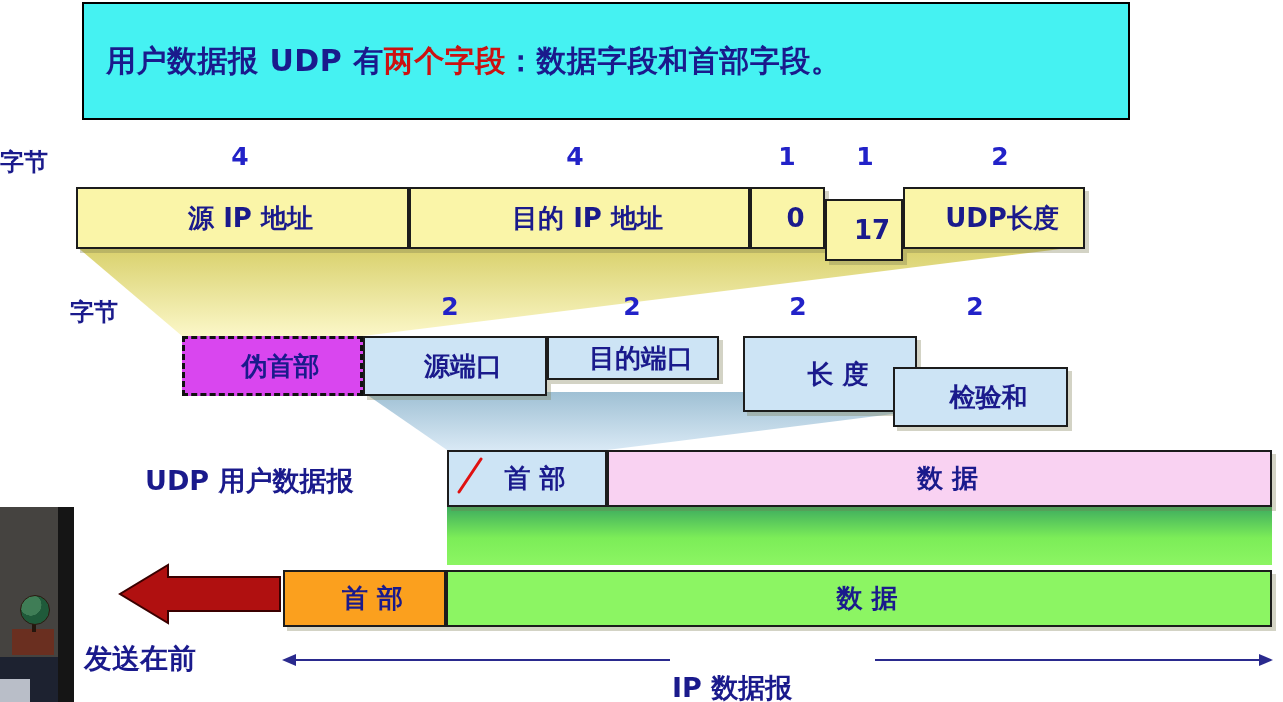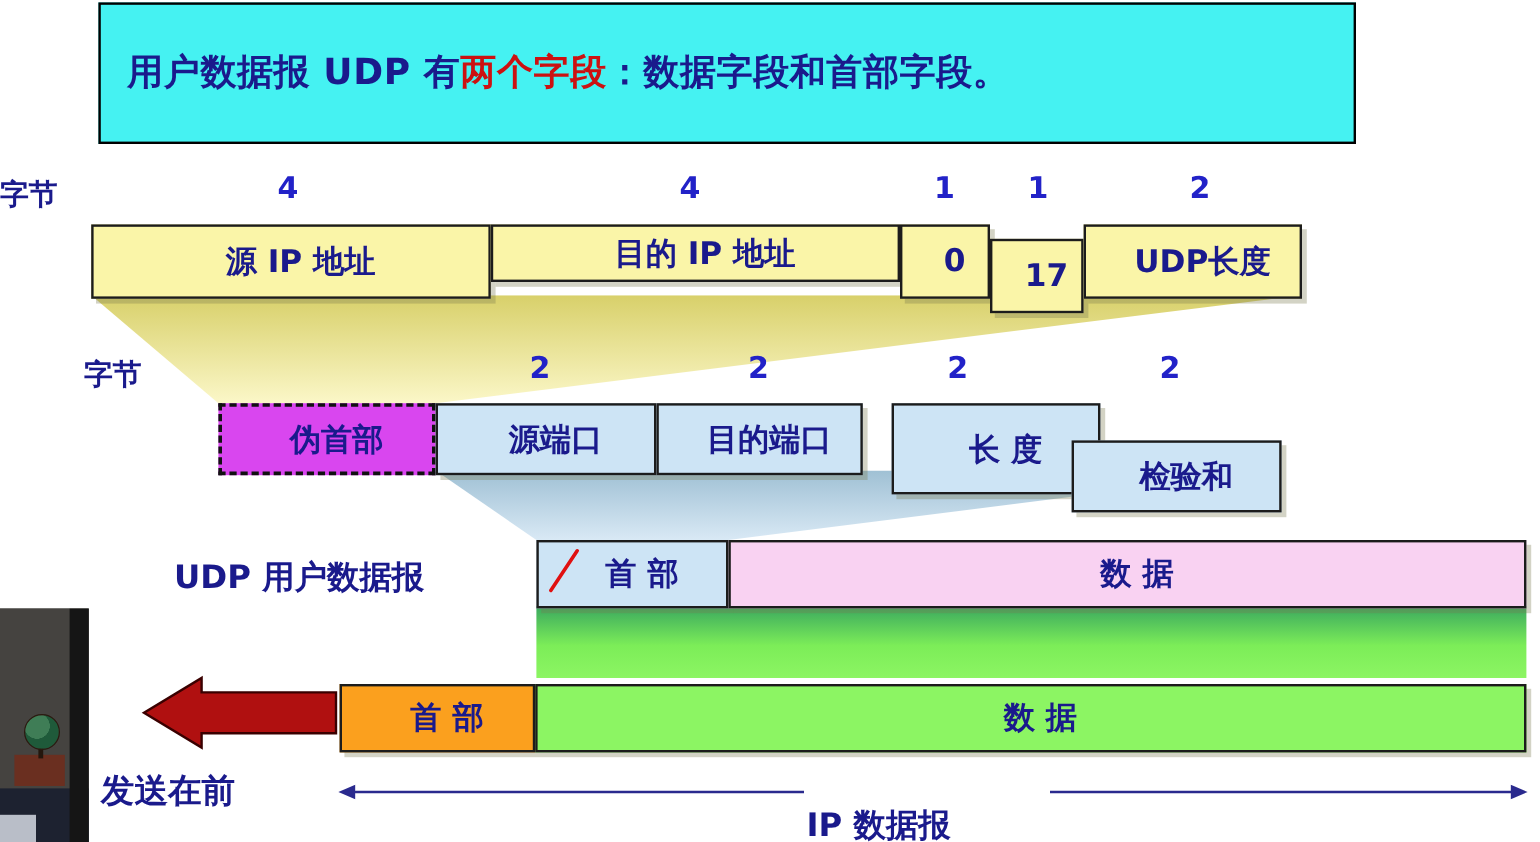--- a/index.html
+++ b/index.html
@@ -99,21 +99,21 @@
 <div class="abs">
   <div class="abs rowlabel" style="left:0px;top:146px;">字节</div>
 </div>
 <div class="abs bytenum" style="left:180px;top:142px;width:120px;">4</div>
 <div class="abs bytenum" style="left:515px;top:142px;width:120px;">4</div>
 <div class="abs bytenum" style="left:752px;top:142px;width:70px;">1</div>
 <div class="abs bytenum" style="left:830px;top:142px;width:70px;">1</div>
 <div class="abs bytenum" style="left:920px;top:142px;width:160px;">2</div>
 
 <div class="abs cell yellow shadow" style="left:76px;top:187px;width:333px;height:62px;">源 IP 地址</div>
-<div class="abs cell yellow shadow" style="left:409px;top:187px;width:341px;height:48px;">目的 IP 地址</div>
+<div class="abs cell yellow shadow" style="left:409px;top:187px;width:341px;height:62px;">目的 IP 地址</div>
 <div class="abs cell yellow shadow" style="left:750px;top:187px;width:75px;height:62px;">0</div>
 <div class="abs cell yellow shadow" style="left:825px;top:187px;width:78px;height:62px;margin-top:12px;">17</div>
 <div class="abs cell yellow shadow" style="left:903px;top:187px;width:182px;height:62px;">UDP长度</div>
 
 <svg class="abs" id="funnel2" style="left:0;top:392px;width:1283px;height:60px;">
   <defs>
     <linearGradient id="gb" x1="0" y1="0" x2="0" y2="1">
       <stop offset="0%" stop-color="#9fc0d4"></stop>
       <stop offset="100%" stop-color="#d9e9f5"></stop>
     </linearGradient>
@@ -123,21 +123,21 @@
 
 <div class="abs rowlabel" style="left:70px;top:296px;">字节</div>
 <div class="abs bytenum" style="left:218px;top:308px;width:100px;margin-top:40px;">12</div>
 <div class="abs bytenum" style="left:400px;top:292px;width:100px;">2</div>
 <div class="abs bytenum" style="left:582px;top:292px;width:100px;">2</div>
 <div class="abs bytenum" style="left:748px;top:292px;width:100px;">2</div>
 <div class="abs bytenum" style="left:925px;top:292px;width:100px;">2</div>
 
 <div class="abs cell dashed" style="left:182px;top:336px;width:181px;height:60px;">伪首部</div>
 <div class="abs cell blue shadow" style="left:363px;top:336px;width:184px;height:60px;">源端口</div>
-<div class="abs cell blue shadow" style="left:547px;top:336px;width:172px;height:60px;">目的端口</div>
+<div class="abs cell blue shadow" style="left:547px;top:336px;width:172px;height:44px;">目的端口</div>
 <div class="abs cell blue shadow" style="left:743px;top:336px;width:174px;height:76px;">长 度</div>
 <div class="abs cell blue shadow" style="left:893px;top:336px;width:175px;height:60px;margin-top:31px;">检验和</div>
 
 <div class="abs" id="greenband" style="left:447px;top:505px;width:825px;height:60px;
      background:linear-gradient(to bottom,#3aa85f 0%,#7ced58 55%,#8cf563 100%);"></div>
 
 <div class="abs biglabel" style="left:145px;top:463px;">UDP 用户数据报</div>
 
 <div class="abs cell blue shadow" style="left:447px;top:450px;width:160px;height:57px;position:absolute;">
   <svg class="annot-slash" viewBox="0 0 26 40">

